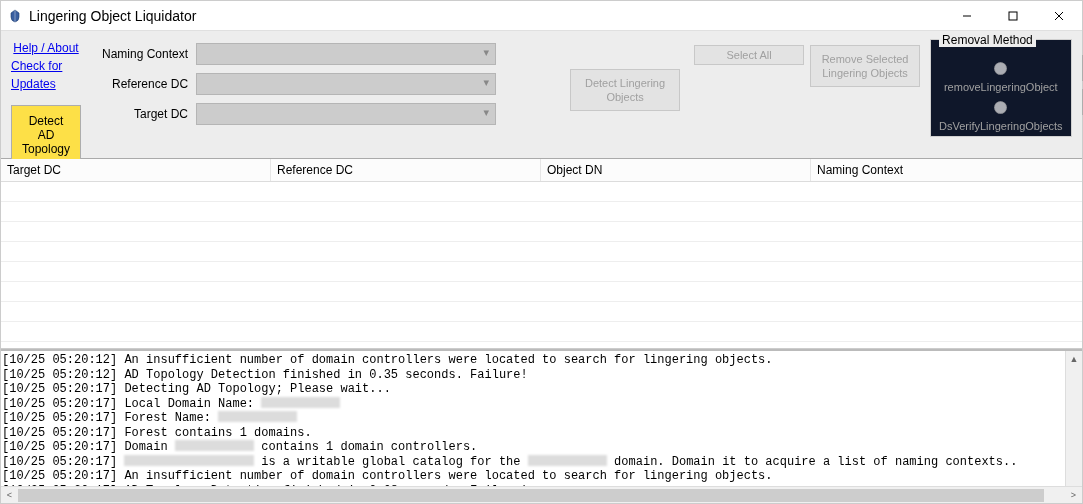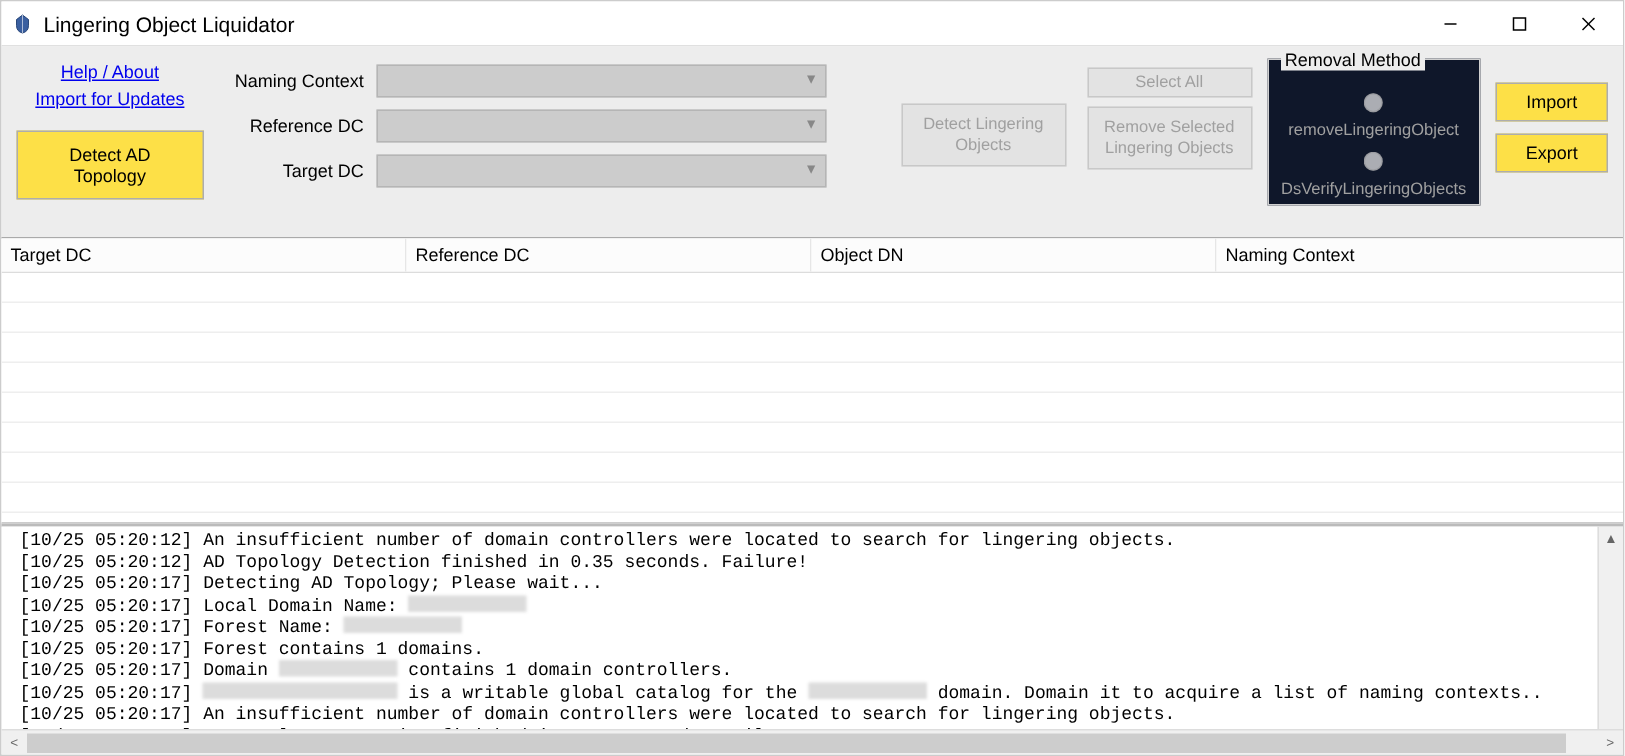--- a/index.html
+++ b/index.html
@@ -106,24 +106,24 @@
     content: "▾";
     position: absolute;
     right: 6px; top: 2px;
     color: #888;
     font-size: 11px;
   }
 
   .tb-col-middle {
     display: flex; align-items: center;
     margin-top: 30px;
-    margin-left: 40px;
+    margin-left: 64px;
   }
   .tb-col-right1 {
-    display: flex; flex-direction: column;
+    display: flex; flex-direction: row;
     gap: 6px;
     margin-top: 6px;
     margin-left: 4px;
   }
   .big-disabled-btn {
     width: 110px;
     height: 42px;
     text-align: center;
     line-height: 14px;
     font-size: 11px;
@@ -209,21 +209,21 @@
     flex: 1;
     display: flex;
     overflow: hidden;
     border-top: 2px solid #bbb;
   }
   .log {
     flex: 1;
     font-family: Consolas, "Courier New", monospace;
     font-size: 12px;
     line-height: 14.5px;
-    padding: 2px 12px;
+    padding: 2px 1px;
     white-space: nowrap;
     overflow: hidden;
     background: #fff;
   }
   .log-line { }
   .redact {
     display: inline-block;
     background: #dcdcdc;
     color: transparent;
     filter: blur(1px);
@@ -291,21 +291,21 @@
           <line x1="1" y1="1" x2="9" y2="9" stroke="#000" stroke-width="1"></line>
           <line x1="9" y1="1" x2="1" y2="9" stroke="#000" stroke-width="1"></line>
         </svg>
     </button>
   </div>
 
   <div class="toolbar">
 
     <div class="tb-col-left">
       <span class="link">Help / About</span>
-      <span class="link">Import for Updates</span>
+      <span class="link">Check for Updates</span>
       <button class="btn detect-topo">Detect AD Topology</button>
     </div>
 
     <div class="tb-col-combos">
       <div class="combo-row">
         <span class="combo-label">Naming Context</span>
         <div class="combo"></div>
       </div>
       <div class="combo-row">
         <span class="combo-label">Reference DC</span>

